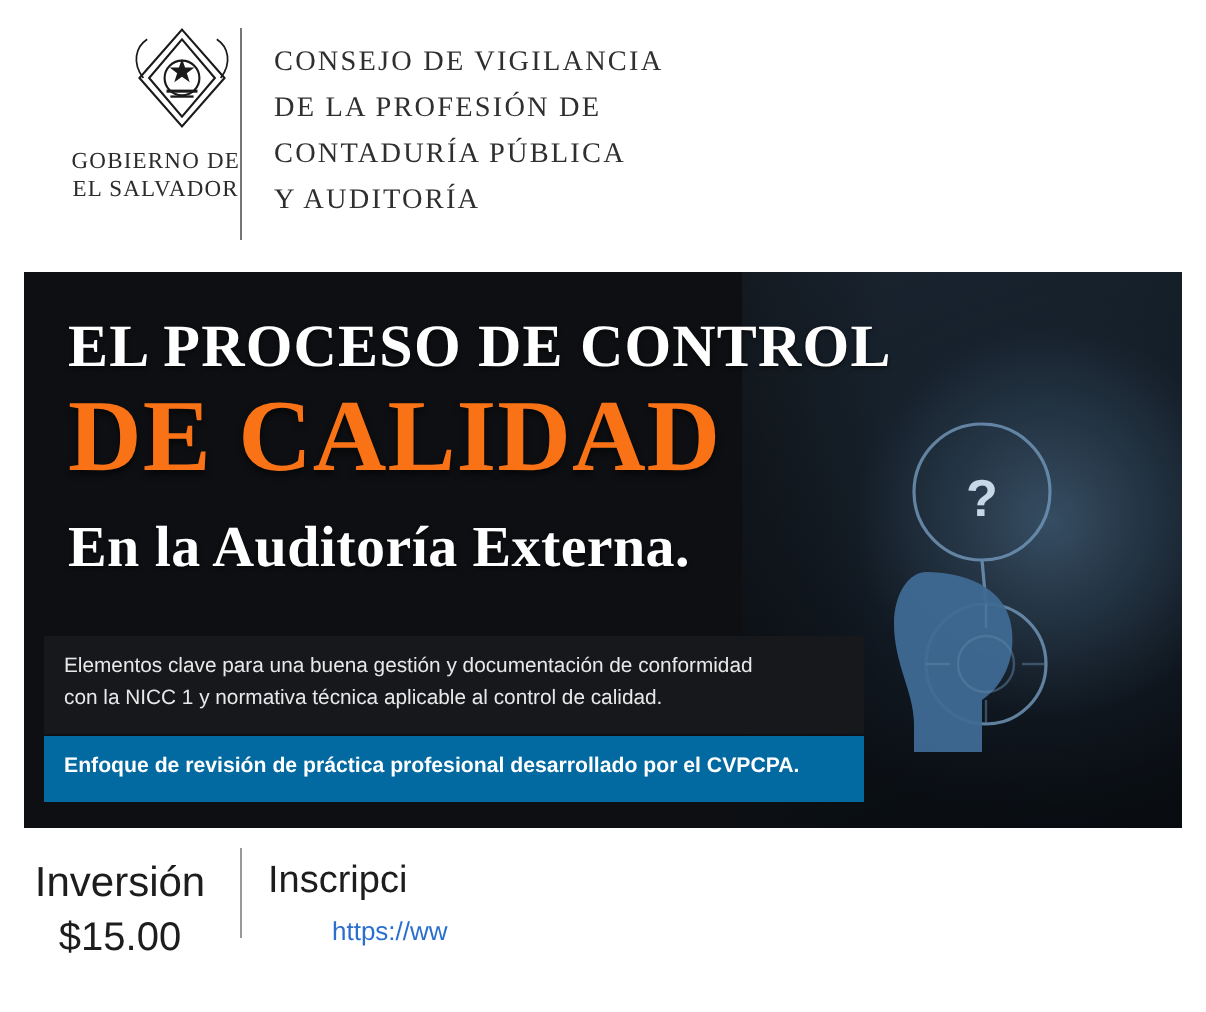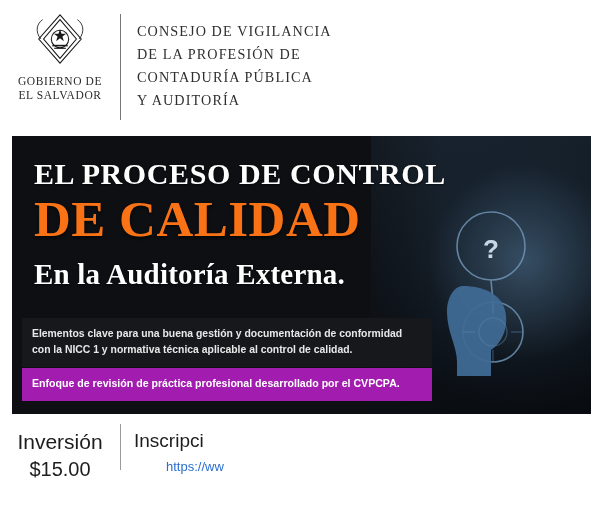--- a/index.html
+++ b/index.html
@@ -26,21 +26,21 @@
     position: relative;
     height: 128px;
     display: flex;
     align-items: stretch;
     background: #ffffff;
   }
   .header-left {
     width: 120px;
     display: flex;
     flex-direction: column;
-    align-items: center;
+    align-items: flex-end;
     justify-content: flex-start;
     padding-top: 10px;
     box-sizing: border-box;
   }
   .coat {
     width: 58px;
     height: 58px;
     display: block;
   }
   .gov-text {
@@ -137,35 +137,34 @@
     text-shadow: 0 1px 2px rgba(0,0,0,0.6);
   }
   .subtext {
     position: absolute;
     left: 10px;
     top: 182px;
     width: 410px;
     background: #16181c;
     padding: 8px 10px 9px 10px;
     box-sizing: border-box;
-    font-weight: bold;
   }
   .subtext p {
     margin: 0;
     font-family: "Liberation Sans", sans-serif;
     font-size: 10.4px;
     line-height: 1.52;
     color: #e8e8e8;
   }
   .bluebar {
     position: absolute;
     left: 10px;
     top: 232px;
     width: 410px;
-    background: #a21caf;
+    background: #0369a1;
     padding: 9px 10px 10px 10px;
     box-sizing: border-box;
   }
   .bluebar p {
     margin: 0;
     font-family: "Liberation Sans", sans-serif;
     font-weight: bold;
     font-size: 10.6px;
     line-height: 1.3;
     color: #ffffff;

